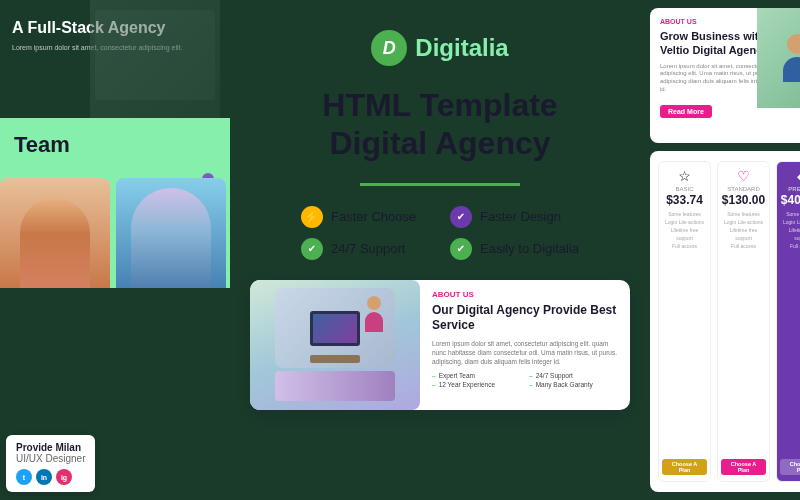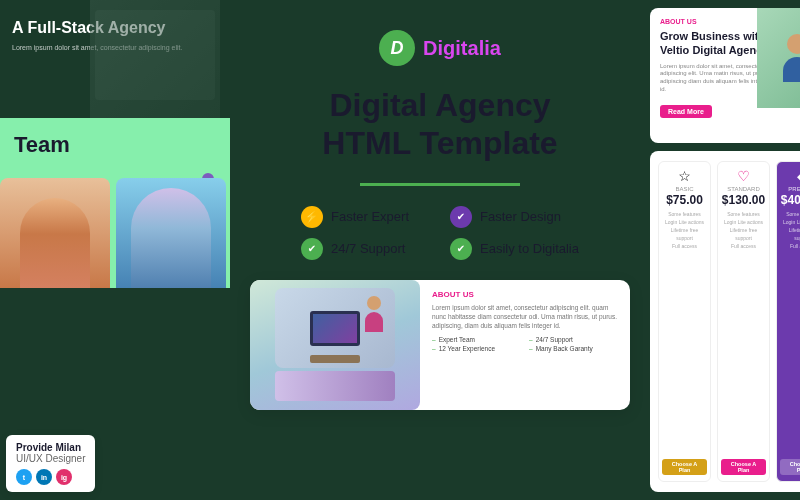--- a/index.html
+++ b/index.html
@@ -173,23 +173,23 @@
       border-radius: 50%;
       display: flex;
       align-items: center;
       justify-content: center;
       color: white;
       font-weight: 900;
       font-size: 18px;
       font-style: italic;
     }
     .logo-text {
-      font-size: 20px;
+      font-size: 24px;
       font-weight: 700;
-      color: #d946ef;
+      color: #86efac;
     }
 
     
     .main-title {
       text-align: center;
       color: #1a1a2e;
       font-size: 32px;
       font-weight: 800;
       line-height: 1.2;
       margin-bottom: 20px;
@@ -478,29 +478,29 @@
   <div class="center-col">
 
     <div class="logo-wrapper">
       <div class="logo-icon">
         <span>D</span>
       </div>
       <span class="logo-text">Digitalia</span>
     </div>
 
     <div class="main-title">
+      <span>HTML Template</span>
       <span>Digital Agency</span>
-      <span>HTML Template</span>
     </div>
     <div class="title-underline"></div>
 
     <div class="features-grid">
       <div class="feature-item">
         <div class="feat-icon feat-yellow">⚡</div>
-        <span>Faster Expert</span>
+        <span>Faster Choose</span>
       </div>
       <div class="feature-item">
         <div class="feat-icon feat-purple" style="color:white;font-size:10px;">✔</div>
         <span>Faster Design</span>
       </div>
       <div class="feature-item">
         <div class="feat-icon feat-green" style="color:white;font-size:10px;">✔</div>
         <span>24/7 Support</span>
       </div>
       <div class="feature-item">
@@ -526,20 +526,21 @@
                 <div style="width:18px;height:20px;background:#c84080;border-radius:9px 9px 0 0;margin-top:2px;"></div>
               </div>
             </div>
 
             <div style="width:120px;height:30px;background:linear-gradient(90deg,#d0c0e8,#a080c0);border-radius:4px;"></div>
           </div>
         </div>
       </div>
       <div class="about-content">
         <div class="about-label">About Us</div>
+        <div class="about-title">Our Digital Agency Provide Best Service</div>
         <div class="about-text">Lorem ipsum dolor sit amet, consectetur adipiscing elit. quam nunc habitasse diam consectetur odi. Uma matin risus, ut purus. adipiscing, diam duis aliquam felis integer id.</div>
         <div class="about-features">
           <div class="about-feat">Expert Team</div>
           <div class="about-feat">24/7 Support</div>
           <div class="about-feat">12 Year Experience</div>
           <div class="about-feat">Many Back Garanty</div>
         </div>
       </div>
     </div>
 
@@ -563,21 +564,21 @@
         </div>
       </div>
     </div>
 
     <div class="pricing-card">
       <div class="pricing-plans">
 
         <div class="plan">
           <span class="plan-icon">☆</span>
           <span class="plan-type">Basic</span>
-          <span class="plan-price">$75.00</span>
+          <span class="plan-price">$33.74</span>
           <div class="plan-features" style="font-size:5px;color:#aaa;line-height:1.6">
             Some features<br>Login Lite actions<br>Lifetime free support<br>Full access
           </div>
           <button class="plan-btn btn-gold">Choose A Plan</button>
         </div>
 
         <div class="plan">
           <span class="plan-icon" style="color:#e91e8c;">♡</span>
           <span class="plan-type">Standard</span>
           <span class="plan-price">$130.00</span>

